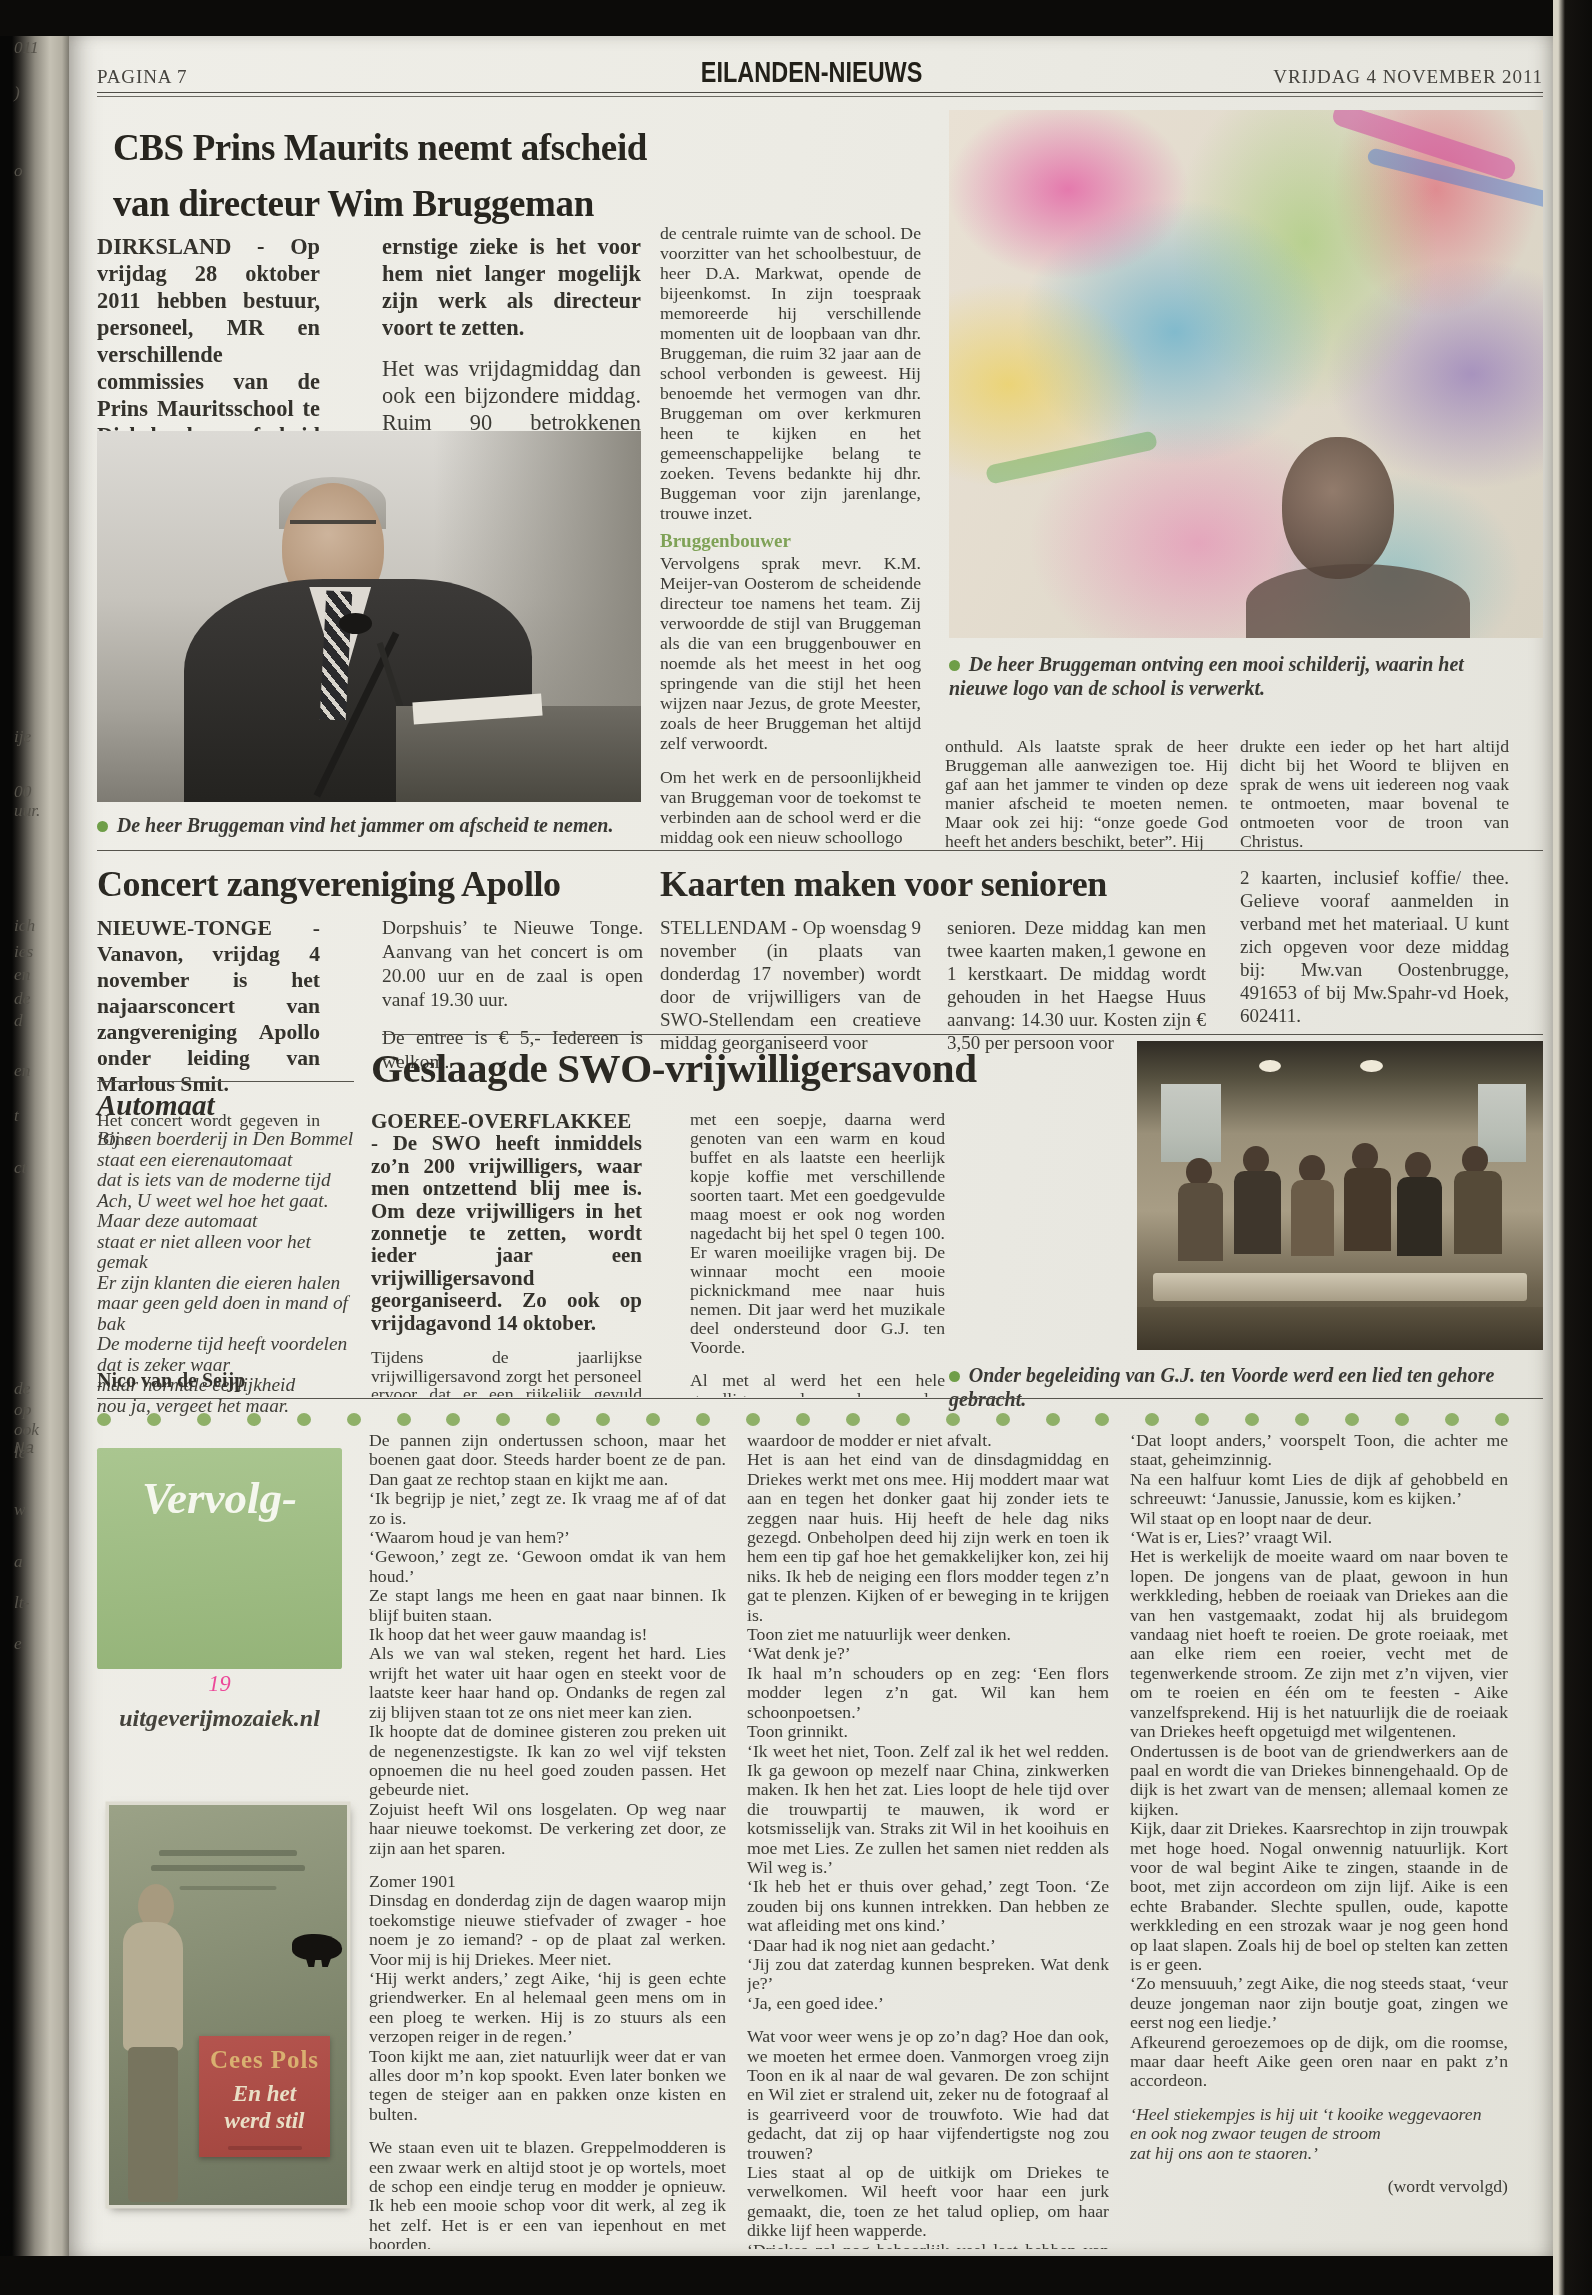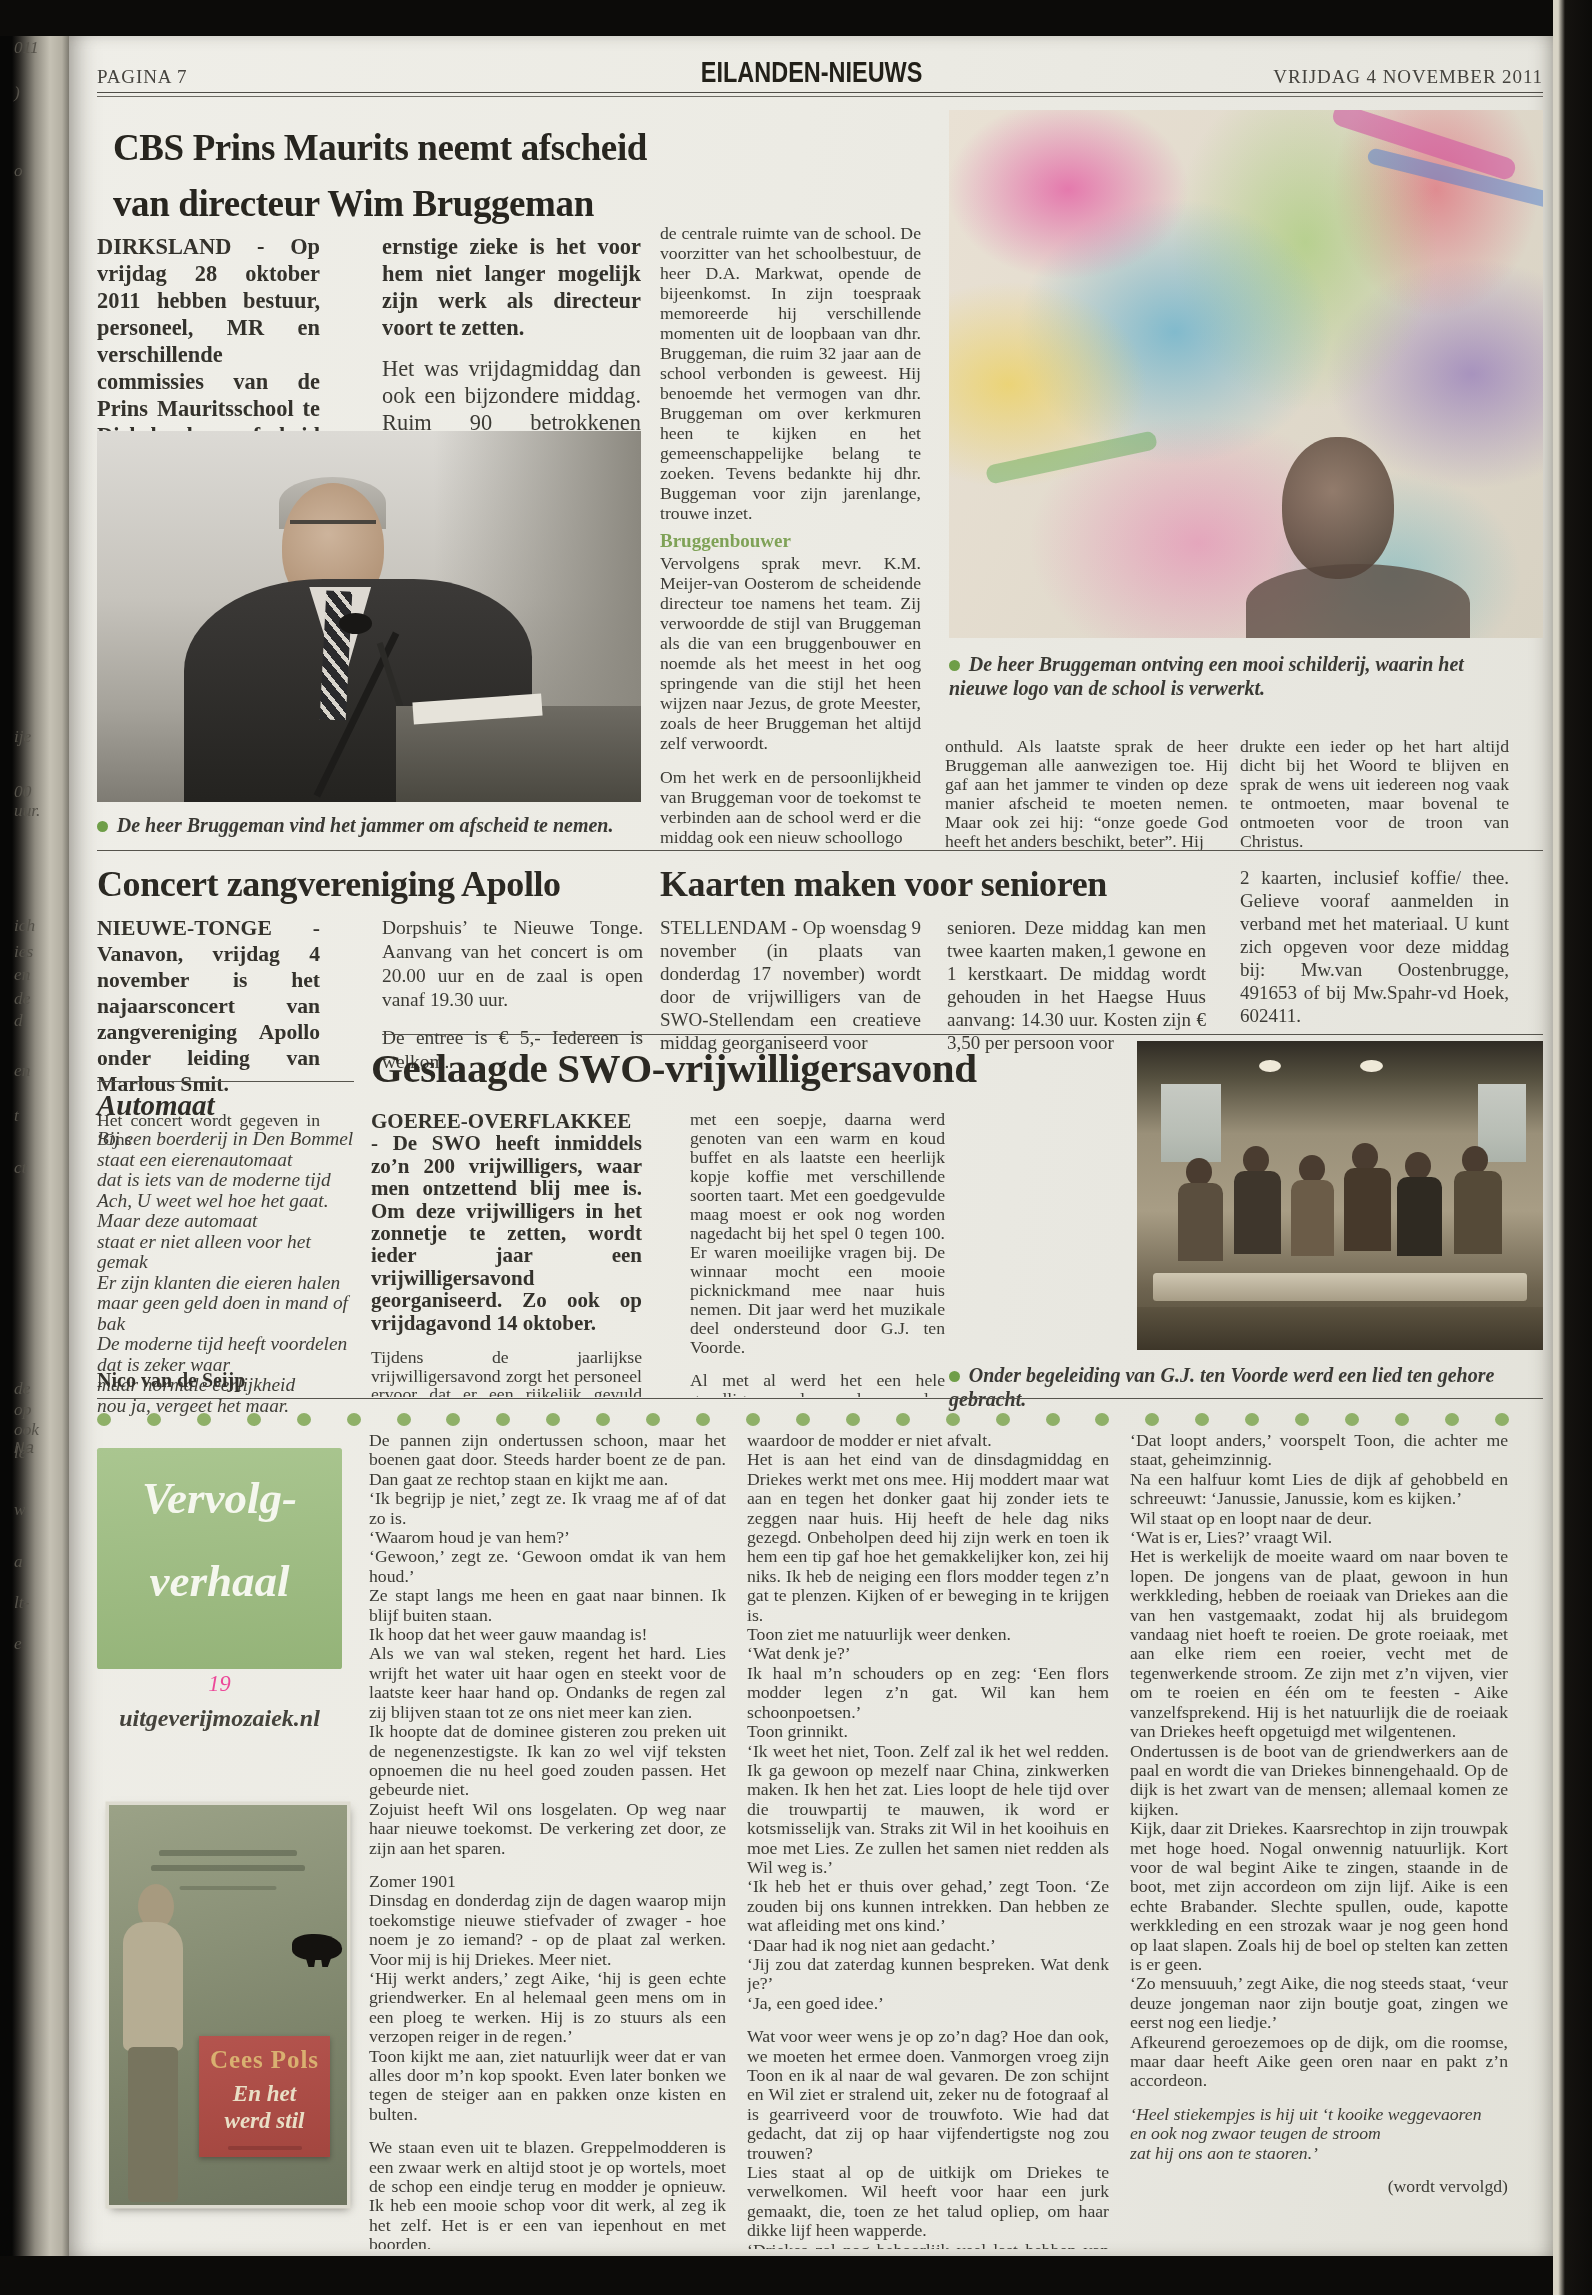--- a/index.html
+++ b/index.html
@@ -337,21 +337,20 @@
     <i></i>
     <i></i>
     <i></i>
     <i></i>
     <i></i>
     <i></i>
   </div>
 
 <div id="serialbox" class="abs" style="left:97px;top:1448px;width:245px;height:221px;">
   <div class="l1">Vervolg-</div>
-  <div class="l2">verhaal</div>
 </div>
 <div class="abs serialnum" style="left:97px;top:1671px;width:245px;">19</div>
 <div class="abs serialpub" style="left:97px;top:1705px;width:245px;">uitgeverijmozaiek.nl</div>
 
 <div id="book" class="abs" style="left:109px;top:1805px;width:238px;height:400px;">
   <div class="q1"></div>
     <div class="q2"></div>
     <div class="q3"></div>
   <div class="boyhead"></div>
   <div class="boyshirt"></div>

